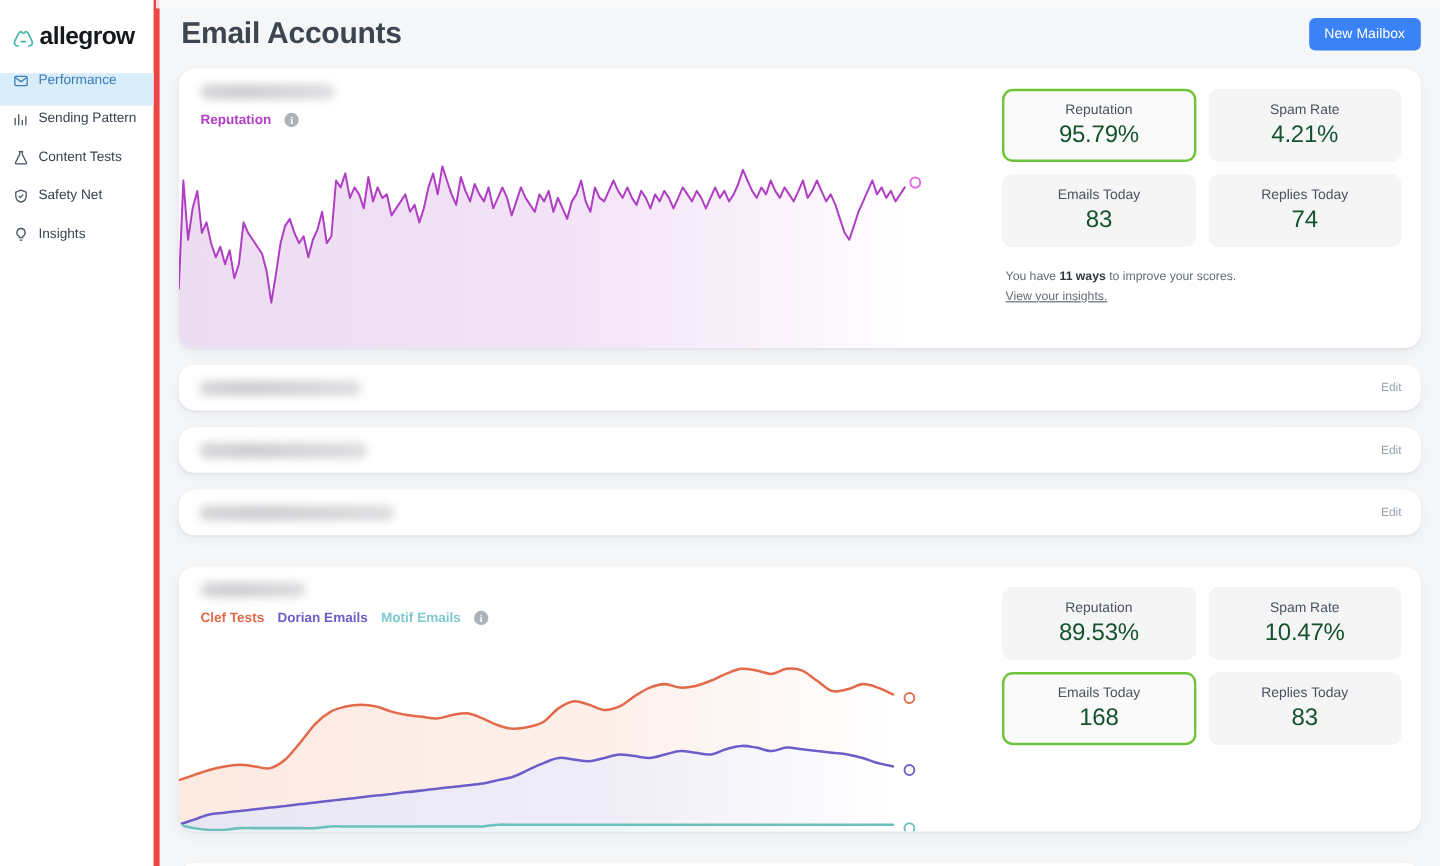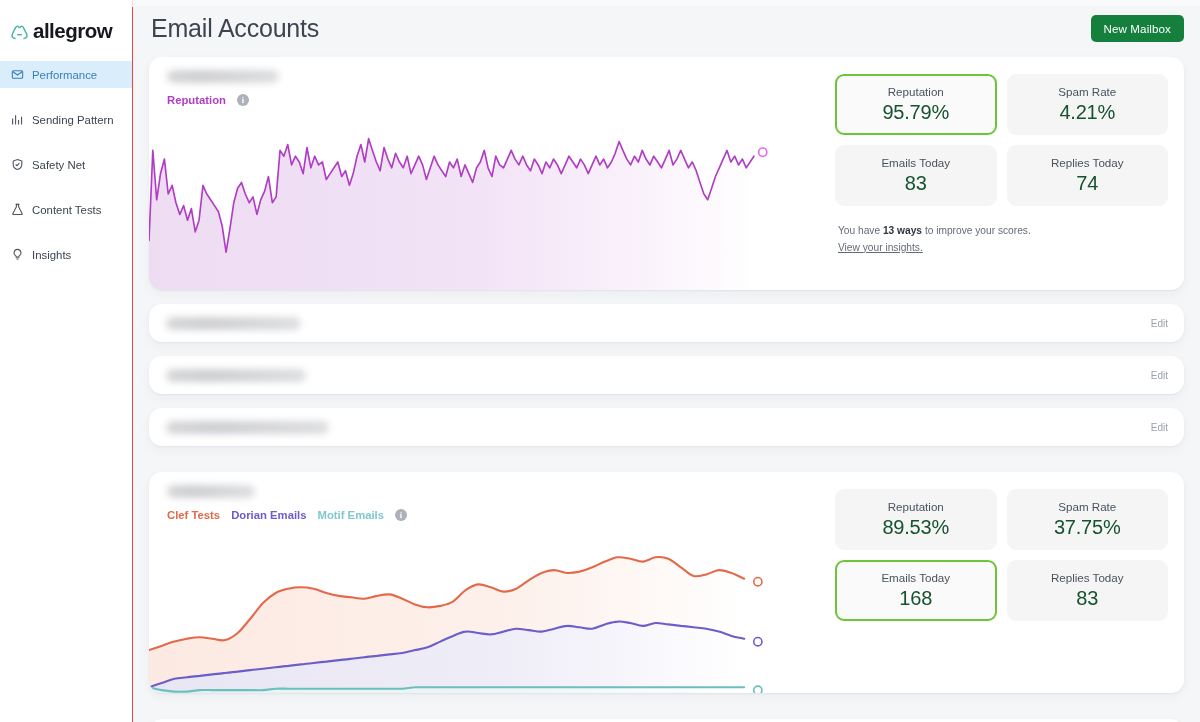--- a/index.html
+++ b/index.html
@@ -14,63 +14,63 @@
   
   .top-chrome {
     position: absolute; top: 0; left: 130px; right: 0; height: 7px;
     background: linear-gradient(180deg,#fbfbfc 0%,#f8f9fa 100%);
     opacity: .85; z-index: 40; pointer-events: none;
   }
 
   
   .sidebar {
     width: 133px; min-width: 133px; height: 722px;
-    background: #ffffff; border-right: 1px solid #ef4444;
+    background: #ffffff; border-right: 5px solid #ef4444;
     padding-top: 14px; position: relative; z-index: 20;
   }
   .logo {
     display: flex; align-items: center; gap: 3px;
     padding: 4px 0 4px 9px; height: 34px;
   }
   .logo-mark { width: 21px; height: 21px; flex: 0 0 21px; }
   .logo-text {
     font-size: 20.5px; font-weight: 700; color: #15181d;
     letter-spacing: -.5px; line-height: 1;
   }
   .nav { margin-top: 13px; }
   .nav-item {
-    display: flex; align-items: center; gap: 8px;
+    display: flex; align-items: flex-start; gap: 8px;
     height: 27px; padding: 0 0 0 11px;
     font-size: 11.4px; color: #3b4450; cursor: pointer;
-    margin-bottom: 18px;
+    margin-bottom: 5px;
   }
   .nav-item .nico {
     width: 13px; height: 13px; flex: 0 0 13px;
     display: flex; align-items: center; justify-content: center;
     color: #4a5260;
   }
   .nav-item.active { background: #d9edfa; color: #3b7fb8; }
   .nav-item.active .nico { color: #3b7fb8; }
   .nav-item svg { display: block; }
 
   
   .main {
     flex: 1; height: 722px; position: relative;
     padding: 0 16px 0 16px; overflow: hidden;
   }
   .page-header {
     height: 57px; display: flex; align-items: center;
     justify-content: space-between; padding: 0 0 0 2px;
   }
   .page-title {
-    font-size: 25px; color: #3d4550; font-weight: 400;
+    font-size: 25px; color: #3d4550; font-weight: 700;
     letter-spacing: -.2px;
   }
   .new-mailbox-btn {
-    background: #15803d; color: #fff; border: none;
+    background: #3b82f6; color: #fff; border: none;
     border-radius: 5px; font-size: 11.6px; font-weight: 500;
     padding: 7px 13px; cursor: pointer;
     font-family: inherit; letter-spacing: .1px;
   }
 
   
   .card {
     background: #fff; border-radius: 13px;
     box-shadow: 0 1px 2px rgba(25,35,60,.055), 0 4px 11px rgba(25,35,60,.045);
     position: relative; overflow: hidden;
@@ -167,35 +167,35 @@
         <svg viewBox="0 0 24 24" width="13" height="13" fill="none" stroke="currentColor" stroke-width="2">
           <path d="M3 21V10M8.5 21V4M14 21V13M19.5 21V7"></path>
         </svg>
       </span>
       <span>Sending Pattern</span>
     </div>
 
     <div class="nav-item">
       <span class="nico">
         <svg viewBox="0 0 24 24" width="13" height="13" fill="none" stroke="currentColor" stroke-width="2">
+          <path d="M10 2.6v4.2L3.6 19.2A1.3 1.3 0 004.8 21.2h14.4a1.3 1.3 0 001.2-2L14 6.8V2.6z"></path>
+          <path d="M8.6 2.6h6.8"></path>
+        </svg>
+      </span>
+      <span>Content Tests</span>
+    </div>
+
+    <div class="nav-item">
+      <span class="nico">
+        <svg viewBox="0 0 24 24" width="13" height="13" fill="none" stroke="currentColor" stroke-width="2">
           <path d="M12 2.7l8 3v6c0 5-3.4 8.4-8 9.6-4.6-1.2-8-4.6-8-9.6v-6z"></path>
           <path d="M8.6 11.8l2.4 2.4 4.4-4.6"></path>
         </svg>
       </span>
       <span>Safety Net</span>
-    </div>
-
-    <div class="nav-item">
-      <span class="nico">
-        <svg viewBox="0 0 24 24" width="13" height="13" fill="none" stroke="currentColor" stroke-width="2">
-          <path d="M10 2.6v4.2L3.6 19.2A1.3 1.3 0 004.8 21.2h14.4a1.3 1.3 0 001.2-2L14 6.8V2.6z"></path>
-          <path d="M8.6 2.6h6.8"></path>
-        </svg>
-      </span>
-      <span>Content Tests</span>
     </div>
 
     <div class="nav-item">
       <span class="nico">
         <svg viewBox="0 0 24 24" width="13" height="13" fill="none" stroke="currentColor" stroke-width="2">
           <path d="M12 2.6a6.3 6.3 0 00-3.6 11.5c.7.5 1.1 1.3 1.1 2.1v.6h5v-.6c0-.8.4-1.6 1.1-2.1A6.3 6.3 0 0012 2.6z"></path>
           <path d="M10 20.4h4"></path>
         </svg>
       </span>
       <span>Insights</span>
@@ -246,21 +246,21 @@
         <div class="stat">
           <span class="stat-label">Emails Today</span>
           <span class="stat-value">83</span>
         </div>
         <div class="stat">
           <span class="stat-label">Replies Today</span>
           <span class="stat-value">74</span>
         </div>
       </div>
       <div class="insights">
-        <span>You have </span><b>13 ways</b><span> to improve your scores.</span><br>
+        <span>You have </span><b>11 ways</b><span> to improve your scores.</span><br>
         <span class="insights-link">View your insights.</span>
       </div>
     </div>
   </section>
 
   <section class="card collapsed">
     <div class="redacted" style="width:135px;height:13px"></div>
     <span class="edit-link">Edit</span>
   </section>
 
@@ -318,21 +318,21 @@
     </div>
 
     <div class="stats-pane">
       <div class="stats-grid">
         <div class="stat">
           <span class="stat-label">Reputation</span>
           <span class="stat-value">89.53%</span>
         </div>
         <div class="stat">
           <span class="stat-label">Spam Rate</span>
-          <span class="stat-value">37.75%</span>
+          <span class="stat-value">10.47%</span>
         </div>
         <div class="stat hl">
           <span class="stat-label">Emails Today</span>
           <span class="stat-value">168</span>
         </div>
         <div class="stat">
           <span class="stat-label">Replies Today</span>
           <span class="stat-value">83</span>
         </div>
       </div>

